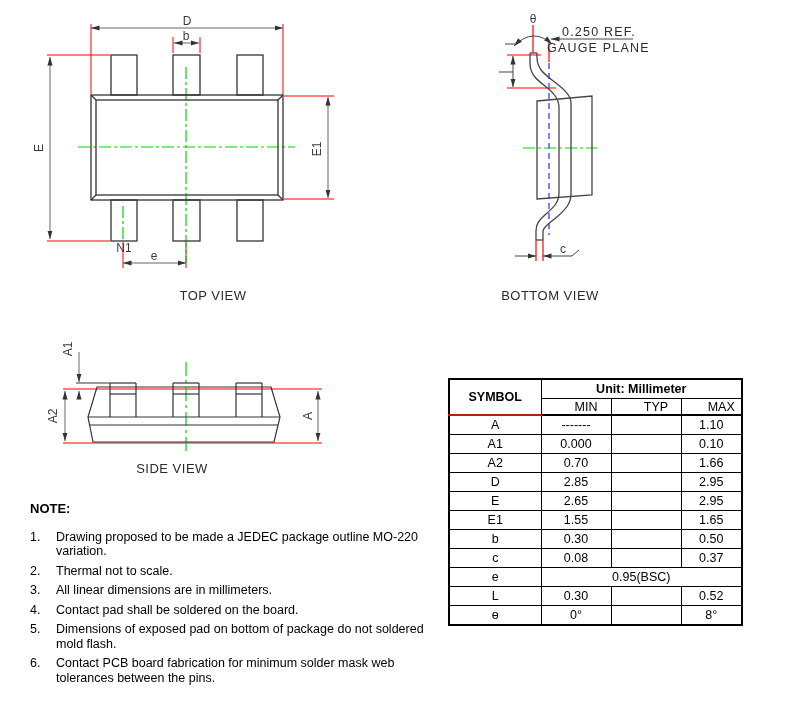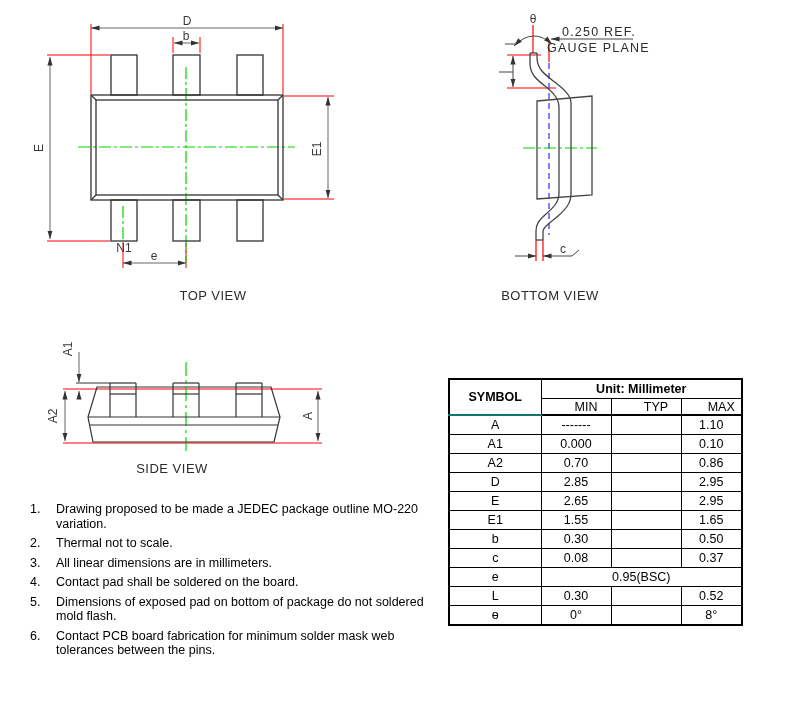--- a/index.html
+++ b/index.html
@@ -8,21 +8,21 @@
   svg text{font-family:"Liberation Sans",sans-serif;}
   .dim-label{font-size:12px;fill:#3a3a3a;}
   .caption{font-size:13px;fill:#2b2b2b;letter-spacing:.5px;}
   .cad-note{font-size:12.5px;fill:#2b2b2b;letter-spacing:1.2px;}
   
   .dims{position:absolute;left:448px;top:378px;width:293px;border-collapse:collapse;
         table-layout:fixed;font-size:12.5px;color:#000;border:2px solid #000;}
   .dims td{border:1px solid #000;text-align:center;vertical-align:middle;padding:0;height:18px;}
   .dims tr.h1 td{height:18px;font-weight:bold;}
   .dims tr.h2 td{height:15px;font-weight:normal;border-bottom:2px solid #000;padding-left:20px;}
-  .dims td.symhead{font-weight:bold;border-bottom:2px solid #0f766e;}
+  .dims td.symhead{font-weight:bold;border-bottom:2px solid #b91c1c;}
   
   .notes{position:absolute;left:30px;top:502px;width:398px;font-size:12.5px;line-height:14.5px;color:#000;}
   .notes .title{font-weight:bold;font-size:13px;margin:0 0 13px 0;}
   .note-item{display:flex;margin:0 0 5px 0;}
   .note-item .num{flex:0 0 26px;}
   .note-item .txt{flex:1;}
 </style>
 </head>
 <body>
 
@@ -198,21 +198,21 @@
       <tr>
           <td>A1</td>
           <td>0.000</td>
           <td></td>
           <td>0.10</td>
         </tr>
       <tr>
           <td>A2</td>
           <td>0.70</td>
           <td></td>
-          <td>0.86</td>
+          <td>1.66</td>
         </tr>
       <tr>
           <td>D</td>
           <td>2.85</td>
           <td></td>
           <td>2.95</td>
         </tr>
       <tr>
           <td>E</td>
           <td>2.65</td>
@@ -250,20 +250,21 @@
       <tr>
           <td>ɵ</td>
           <td>0°</td>
           <td></td>
           <td>8°</td>
         </tr>
     </tbody>
   </table>
 
   <div class="notes">
+    <div class="title">NOTE:</div>
     <div class="note-item">
         <span class="num">1.</span>
         <span class="txt">Drawing proposed to be made a JEDEC package outline MO-220 variation.</span>
       </div>
     <div class="note-item">
         <span class="num">2.</span>
         <span class="txt">Thermal not to scale.</span>
       </div>
     <div class="note-item">
         <span class="num">3.</span>

